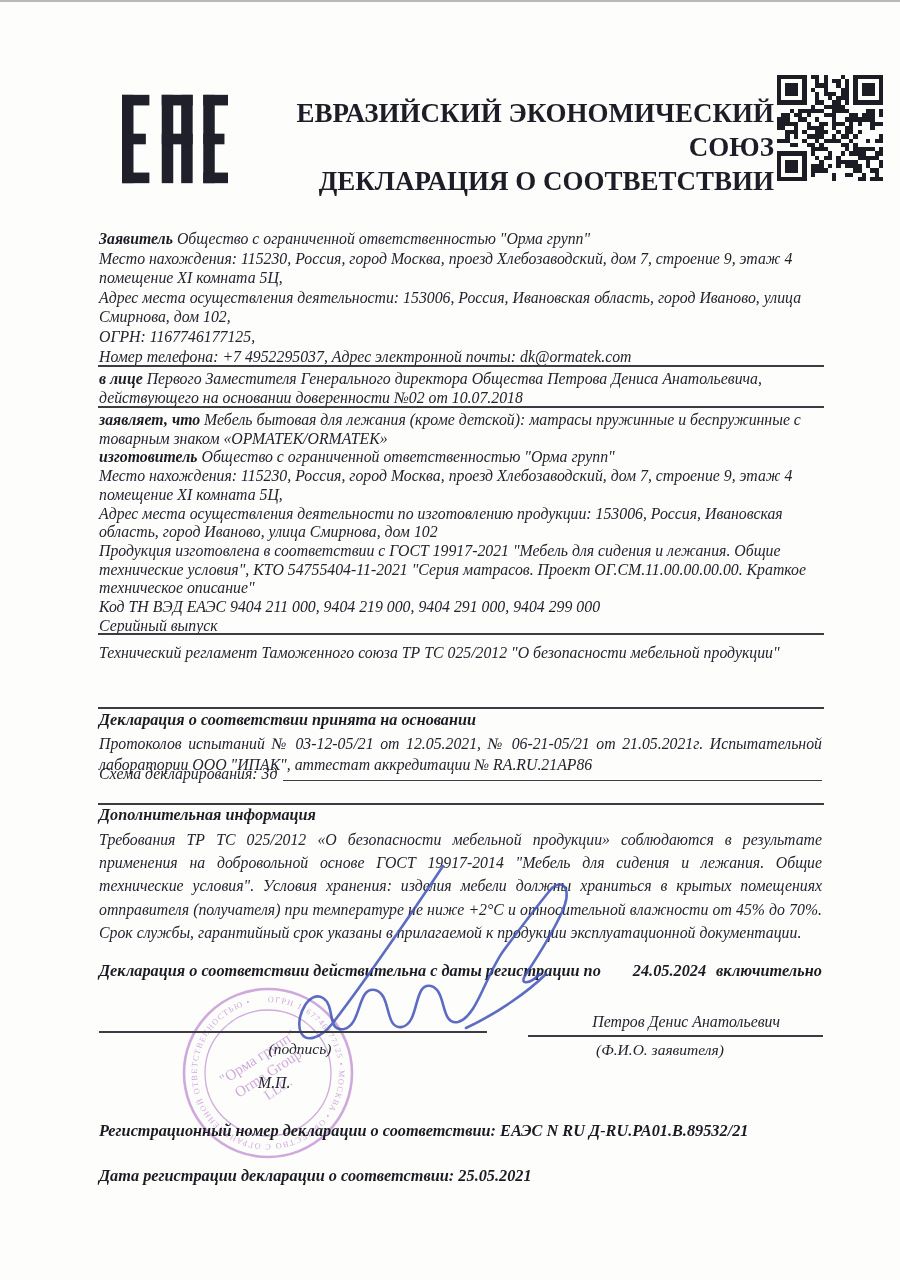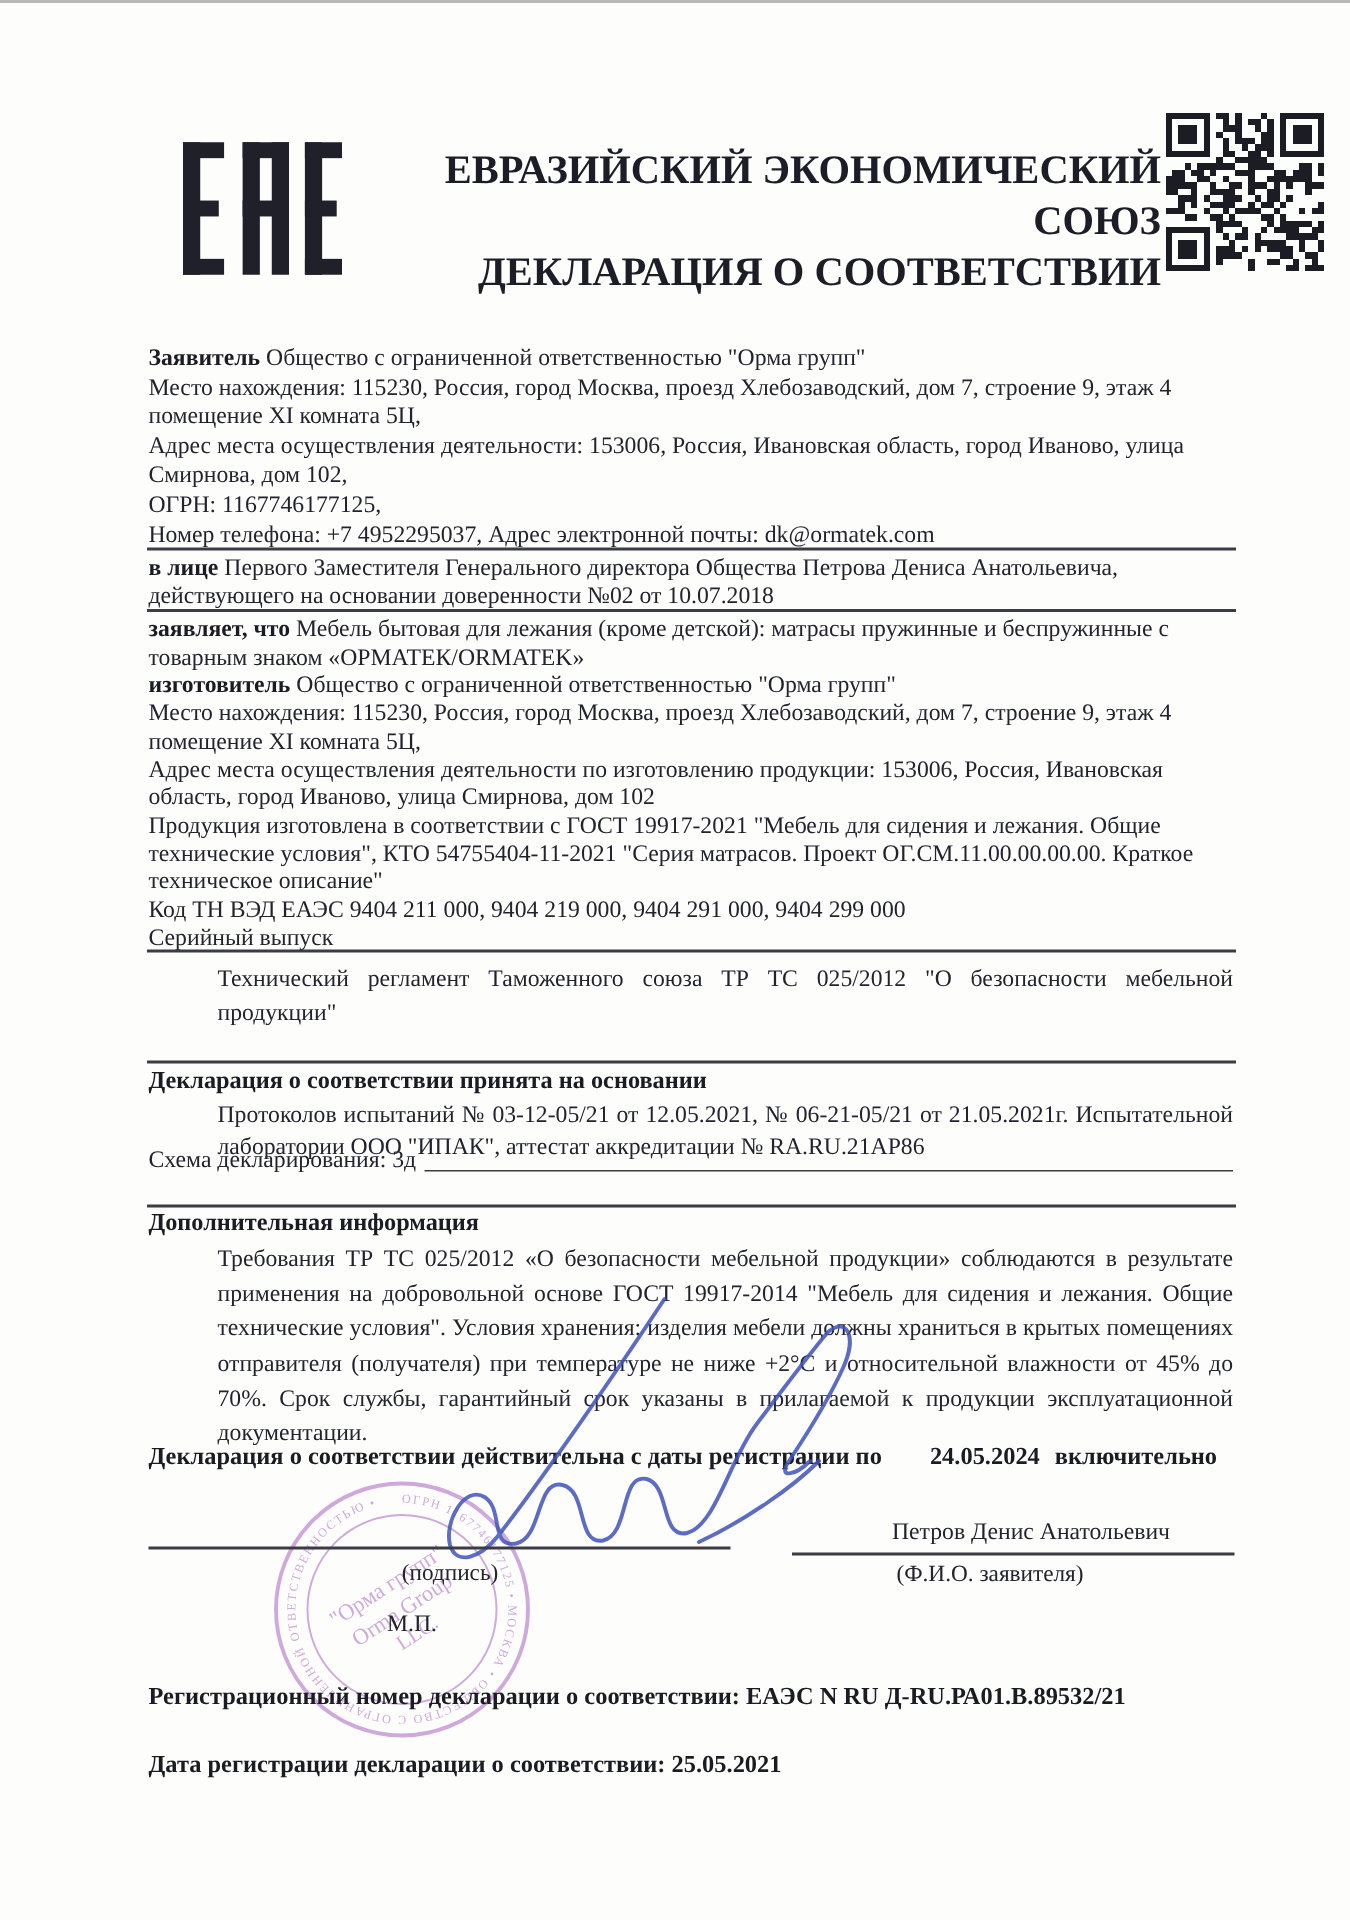--- a/index.html
+++ b/index.html
@@ -3,24 +3,24 @@
 <meta charset="utf-8">
 <style>
   html,body{margin:0;padding:0;background:#e8e8e8;}
   .page{
     position:relative;width:900px;height:1280px;margin:0 auto;
     background:#fdfdfc;overflow:hidden;
     font-family:"Liberation Serif","DejaVu Serif",serif;
     color:#23232e;
   }
   .page-topedge{position:absolute;top:0;left:0;width:900px;height:2px;background:#b9b9b9;}
-  .abs{position:absolute;left:99px;width:723px;}
+  .abs{position:absolute;left:99px;width:723px;font-style:italic;}
   .para{font-size:15.8px;line-height:19.6px;}
   .tight{line-height:18.7px;}
-  .just{text-align:justify;margin-left:46px;}
+  .just{text-align:justify;}
   b{color:#1b1b24;}
   .hr{position:absolute;left:98px;width:726px;height:2px;background:#3c3c44;}
   .hdr-title{
     position:absolute;left:238px;top:96px;width:536px;
     text-align:right;font-weight:bold;font-size:27px;line-height:34px;color:#1d1d28;
   }
   .eac{position:absolute;left:122px;top:87px;}
   .qr{position:absolute;left:777px;top:72px;width:106px;height:112px;}
   .qr svg{width:100%;height:100%;}
   .sec-head{font-weight:bold;font-size:16.2px;color:#1b1b24;}

